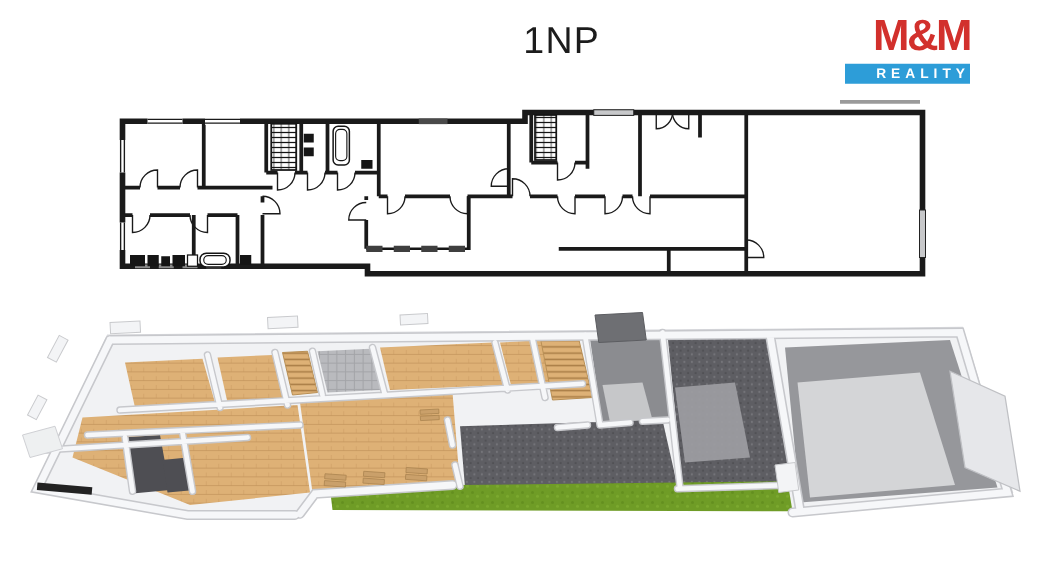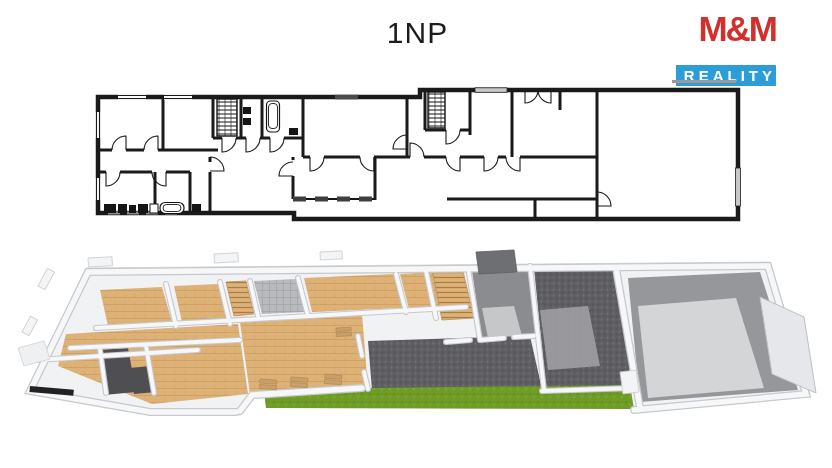--- a/index.html
+++ b/index.html
@@ -1,24 +1,24 @@
 <!DOCTYPE html>
 <html style="--c-title: #1c1c1c; --c-logo_red: #d2302c; --c-logo_blue: #2d9dd8; --c-line: #1a1a1a; --c-wall3d: #f6f7f9; --c-wall3d_edge: #c7c8cc; --c-base3d: #f1f2f4; --c-wood: #deb176; --c-wood_line: #c1935a; --c-steps_line: #a87c45; --c-tile: #b9babe; --c-tile_line: #a3a4a8; --c-paving: #5e5e63; --c-paving_dot: #74747a; --c-paving_light: #9e9fa3; --c-entry_floor: #8b8c90; --c-entry_patch: #c6c7c9; --c-closet: #4e4e53; --c-garage_border: #96979b; --c-garage_floor: #d4d5d7; --c-grass: #6f9c26; --c-grass_dark: #5f8a1d; --c-grass_light: #83b133; --c-slab_dark: #6e6f73; --c-sill_wood: #caa06a;"><head>
 <meta charset="utf-8">
 <style>
   html,body{margin:0;padding:0;background:#ffffff;}
   .stage{position:relative;width:832px;height:468px;background:#fff;overflow:hidden;
          font-family:"Liberation Sans", sans-serif;}
-  .title{position:absolute;left:355px;top:16px;width:125px;text-align:center;
+  .title{position:absolute;left:355px;top:16px;width:125px;text-align:right;
          font-size:30px;font-weight:500;letter-spacing:1px;color:var(--c-title,#1c1c1c);}
   .logo{position:absolute;left:676px;top:12px;width:100px;text-align:right;}
   .logo-top{font-size:35px;line-height:34px;font-weight:800;letter-spacing:-2px;
             color:var(--c-logo_red,#d2302c);font-family:"Liberation Sans",sans-serif;}
-  .logo-bar{margin-top:19px;background:var(--c-logo_blue,#2d9dd8);color:#fff;
-            font-size:15px;font-weight:700;letter-spacing:4px;padding:2px 0 2px 4px;}
+  .logo-bar{margin-top:5px;background:var(--c-logo_blue,#2d9dd8);color:#fff;
+            font-size:11px;font-weight:700;letter-spacing:4px;padding:2px 0 2px 4px;}
   svg{position:absolute;left:0;top:0;}
   .w2{stroke:var(--c-line,#1a1a1a);fill:none;}
   .thin{stroke:var(--c-line,#1a1a1a);stroke-width:1.1;fill:none;}
 </style>
 </head>
 <body>
 
 <div class="stage">
 
   <div class="title">1NP</div>

